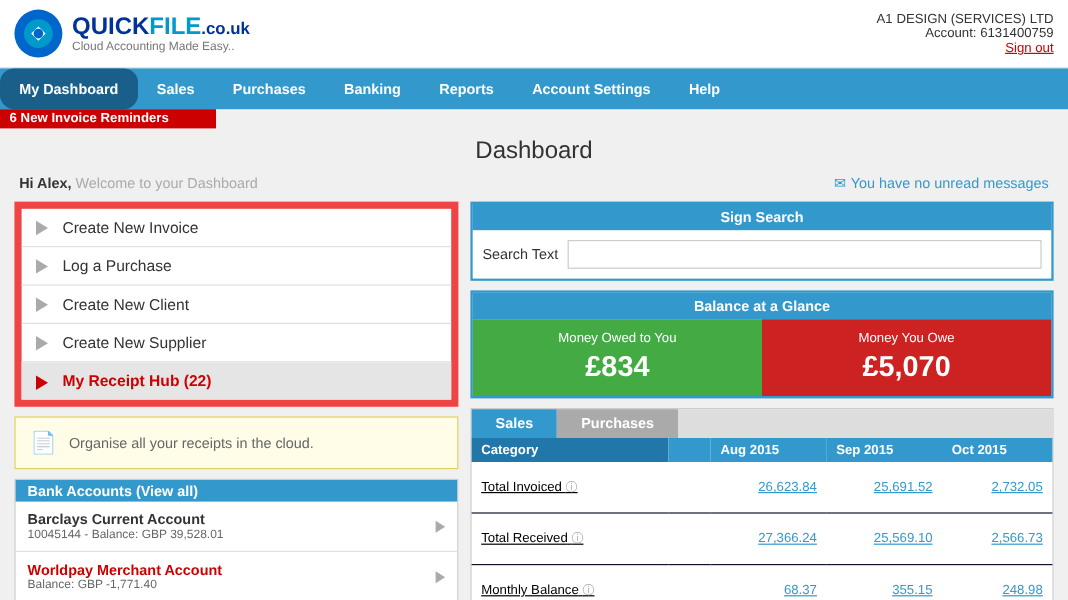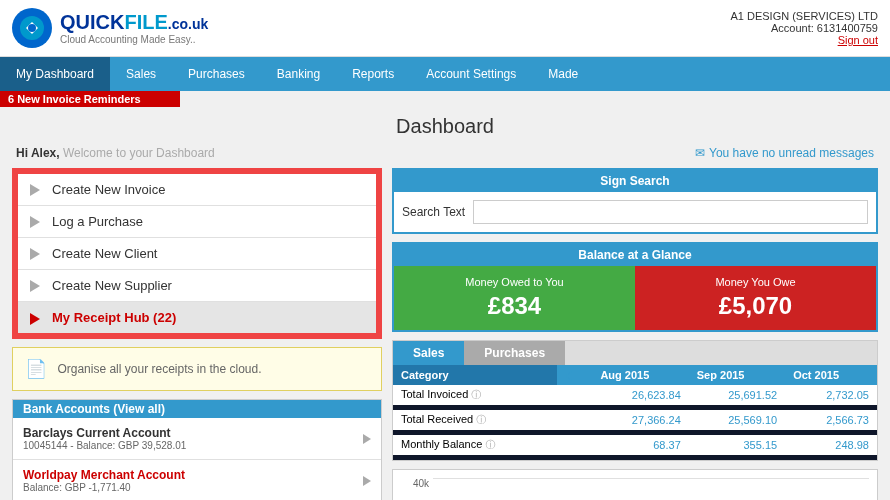--- a/index.html
+++ b/index.html
@@ -8,21 +8,21 @@
     
     .header { background: white; padding: 8px 12px; display: flex; align-items: center; justify-content: space-between; border-bottom: 1px solid #ddd; }
     .logo-area { display: flex; align-items: center; gap: 8px; }
     .logo-icon { width: 40px; height: 40px; background: #0066cc; border-radius: 50%; display: flex; align-items: center; justify-content: center; }
     .logo-icon svg { width: 28px; height: 28px; }
     .header-right { text-align: right; font-size: 11px; color: #333; }
     .sign-out { color: #cc0000; text-decoration: underline; cursor: pointer; font-size: 11px; }
 
     
     .nav { background: #3399cc; display: flex; align-items: center; height: 34px; }
-    .nav-item { color: white; padding: 0 16px; height: 34px; line-height: 34px; cursor: pointer; font-size: 12px; font-weight: normal; }
+    .nav-item { color: white; padding: 0 16px; height: 34px; line-height: 34px; cursor: pointer; font-size: 12px; font-weight: bold; border-radius: 12px; }
     .nav-item.active { background: #1a5f8a; }
 
     
     .main { display: flex; flex-direction: column; }
     .notification-bar { background: #cc0000; color: white; padding: 2px 8px; font-size: 11px; font-weight: bold; display: inline-block; width: auto; max-width: 180px; }
     .page-title { text-align: center; font-size: 20px; color: #333; padding: 8px 0 4px; font-weight: normal; }
     .welcome-bar { display: flex; align-items: center; justify-content: space-between; padding: 4px 16px 8px; }
     .welcome-name { font-weight: bold; color: #333; }
     .welcome-sub { color: #aaaaaa; }
     .messages-link { color: #3399cc; font-size: 12px; display: flex; align-items: center; gap: 4px; }
@@ -75,21 +75,21 @@
     .table-section { background: white; border: 1px solid #ccc; margin-bottom: 8px; }
     .table-tabs { display: flex; }
     .table-tab { padding: 5px 20px; font-size: 12px; font-weight: bold; cursor: pointer; }
     .table-tab.active-sales { background: #3399cc; color: white; }
     .table-tab.active-purchases { background: #aaa; color: white; }
     .table-tab-spacer { flex: 1; background: #ddd; }
 
     table { width: 100%; border-collapse: collapse; }
     th { background: #3399cc; color: white; padding: 4px 8px; font-size: 11px; text-align: left; margin-left: 28px; }
     th:first-child { background: #2277aa; }
-    td { padding: 3px 8px; font-size: 11px; border-bottom: 5px solid #0f172a; }
+    td { padding: 14px 8px; font-size: 11px; border-bottom: 1px solid #0f172a; text-decoration: underline; }
     td.num { color: #3399cc; text-align: right; }
     .nav-arrow { display: inline-block; width: 0; height: 0; border-top: 5px solid transparent; border-bottom: 5px solid transparent; border-right: 8px solid #3399cc; cursor: pointer; vertical-align: middle; }
 
     
     .chart-section { background: white; border: 1px solid #ccc; padding: 8px; }
     .chart-title { text-align: center; font-size: 12px; color: #555; margin-bottom: 8px; }
   </style>
 </head>
 <body>
 
@@ -129,21 +129,21 @@
   <div class="nav-item">
     <span>Banking</span>
   </div>
   <div class="nav-item">
     <span>Reports</span>
   </div>
   <div class="nav-item">
     <span>Account Settings</span>
   </div>
   <div class="nav-item">
-    <span>Made</span>
+    <span>Help</span>
   </div>
 </div>
 
 <div class="main">
   <div class="notification-bar">6 New Invoice Reminders</div>
   <div class="page-title">Dashboard</div>
   <div class="welcome-bar">
     <div>
       <span class="welcome-name">Hi Alex,</span>
       <span class="welcome-sub">Welcome to your Dashboard</span>

